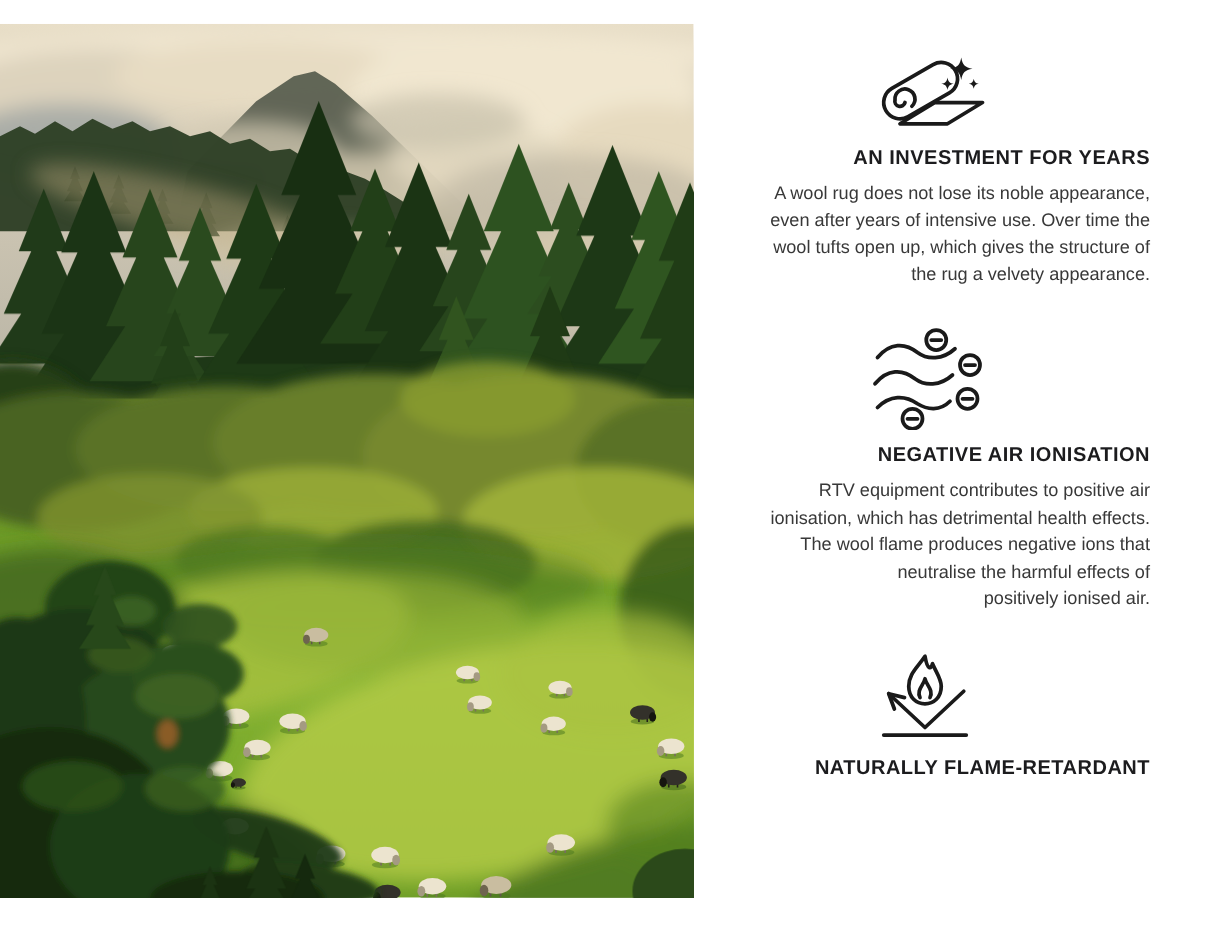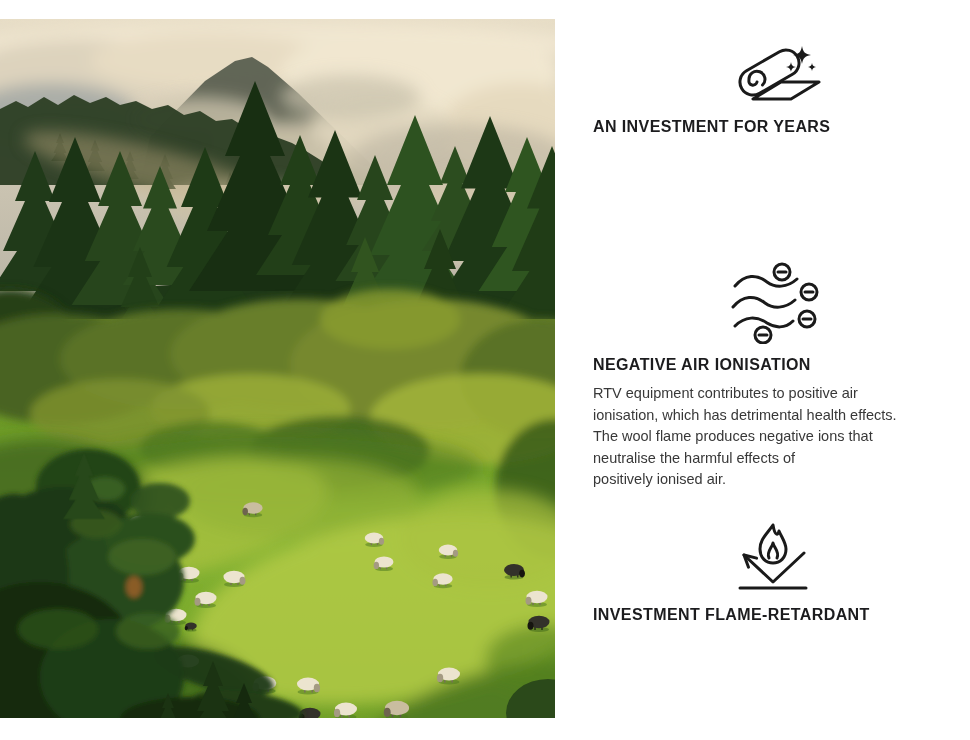--- a/index.html
+++ b/index.html
@@ -2,21 +2,21 @@
 <html><head>
 <meta charset="utf-8">
 <style>
   html,body{margin:0;padding:0;}
   body{
     width:970px;height:740px;background:#ffffff;position:relative;overflow:hidden;
     font-family:"Liberation Sans",sans-serif;
   }
   .photo{position:absolute;left:0;top:19px;width:555px;height:699px;overflow:hidden;}
   .photo svg{display:block;width:555px;height:699px;}
-  .feature{position:absolute;left:593px;width:360px;text-align:left;}
+  .feature{position:absolute;left:560px;width:360px;text-align:right;}
   .f1{top:42px}.f2{top:262px}.f3{top:520px}
   .icon{display:block;margin:0 auto;}
   .f-title{
     margin:12px 0 0 0;font-size:16px;font-weight:bold;letter-spacing:.4px;
     color:#1c1c1e;
   }
   .f-body{
     margin:9px 0 0 0;font-size:14.5px;line-height:21.5px;color:#383838;
     white-space:pre-line;
   }
@@ -218,20 +218,24 @@
 <section class="feature f1">
   <svg class="icon" width="100" height="64" viewBox="0 0 100 64" aria-hidden="true">
     <path class="ic" d="M30,57 L68,57 L96,40 L58,40 Z"></path>
     <path class="ic" fill="#ffffff" d="M23.5,28.7 L56.5,9.7 A13,13 0 0 1 69.5,32.3 L36.5,51.3 A13,13 0 0 1 23.5,28.7 Z"></path>
     <path class="ic" stroke-width="2.6" d="M34,40 a4,4 0 1 1 -8,-2 a8,8 0 1 1 13.5,5"></path>
     <path class="icf" d="M79,4 C80,10 82,12 88,13 C82,14 80,16 79,22 C78,16 76,14 70,13 C76,12 78,10 79,4 Z"></path>
     <path class="icf" d="M68,20 C68.6,23.4 69.8,24.6 73,25 C69.8,25.6 68.6,26.7 68,30 C67.4,26.7 66.2,25.6 63,25 C66.2,24.6 67.4,23.4 68,20 Z"></path>
     <path class="icf" d="M89,21 C89.5,23.6 90.4,24.5 93,25 C90.4,25.5 89.5,26.4 89,29 C88.5,26.4 87.6,25.5 85,25 C87.6,24.5 88.5,23.6 89,21 Z"></path>
   </svg>
   <h3 class="f-title">AN INVESTMENT FOR YEARS</h3>
+  <p class="f-body">A wool rug does not lose its noble appearance,
+even after years of intensive use. Over time the
+wool tufts open up, which gives the structure of
+the rug a velvety appearance.</p>
 </section>
 
 <section class="feature f2">
   <svg class="icon" width="96" height="82" viewBox="0 0 96 82" aria-hidden="true">
     <path class="ic" d="M10,24 C20,12 32,12 42,20 C50,26 62,26 72,17"></path>
     <path class="ic" d="M8,45 C18,33 30,33 40,41 C48,47 60,47 70,38"></path>
     <path class="ic" d="M10,64 C20,54 32,54 42,61 C50,66 60,67 68,59"></path>
     <g class="ic" fill="#ffffff" stroke-width="2.8">
       <circle cx="57" cy="10" r="8"></circle>
         <path d="M53,10 L61,10"></path>
@@ -252,14 +256,14 @@
 </section>
 
 <section class="feature f3">
   <svg class="icon" width="90" height="74" viewBox="0 0 90 74" aria-hidden="true">
     <path class="ic" d="M45,5 C39,14 32,19 32,29 C32,38 38,43 45,43 C52,43 58,38 58,29 C58,23 54,18 51,11 C50,15 47,17 45,5 Z"></path>
     <path class="ic" stroke-width="2.6" d="M41,38 C38,32 44,28 45,23 C46,28 52,32 49,38"></path>
     <path class="ic" d="M76,33 L45,62 L16,35"></path>
     <path class="ic" d="M16,35 L28.6,38.1 M16,35 L20.5,47.2"></path>
     <path class="ic" d="M12,68 L78,68"></path>
   </svg>
-  <h3 class="f-title">INVESTMENT FLAME-RETARDANT</h3>
+  <h3 class="f-title">NATURALLY FLAME-RETARDANT</h3>
 </section>
 
 </body></html>

